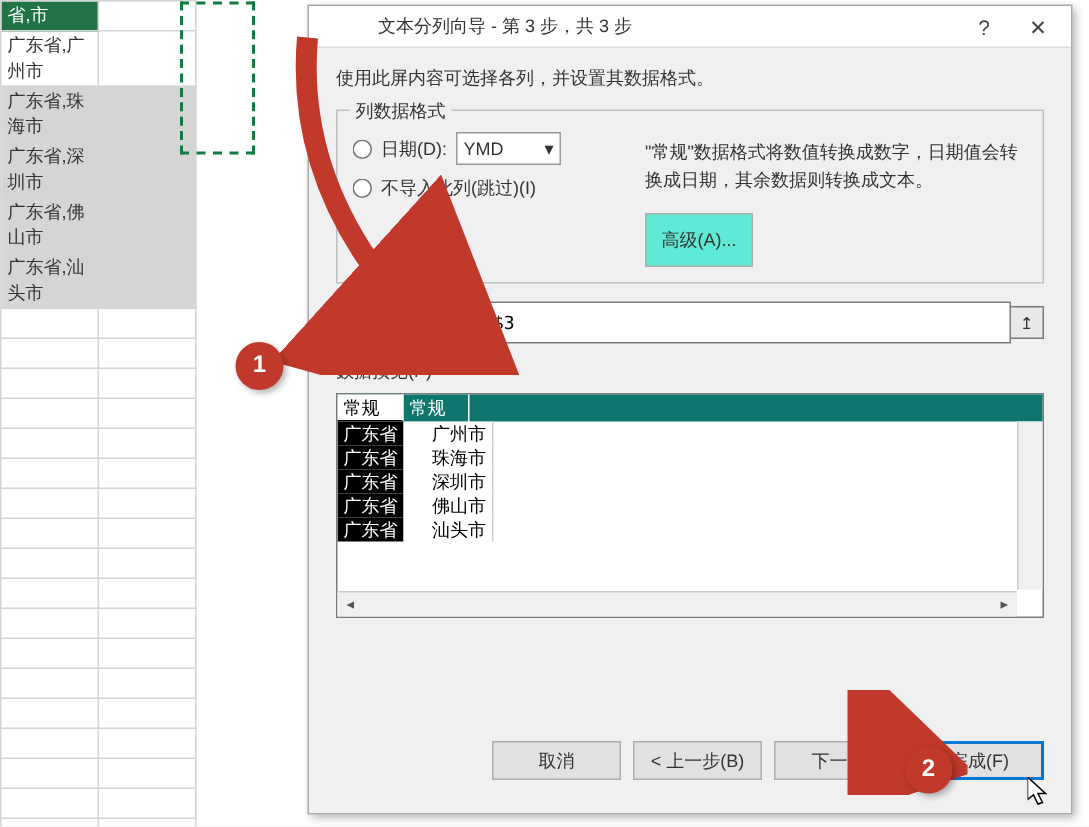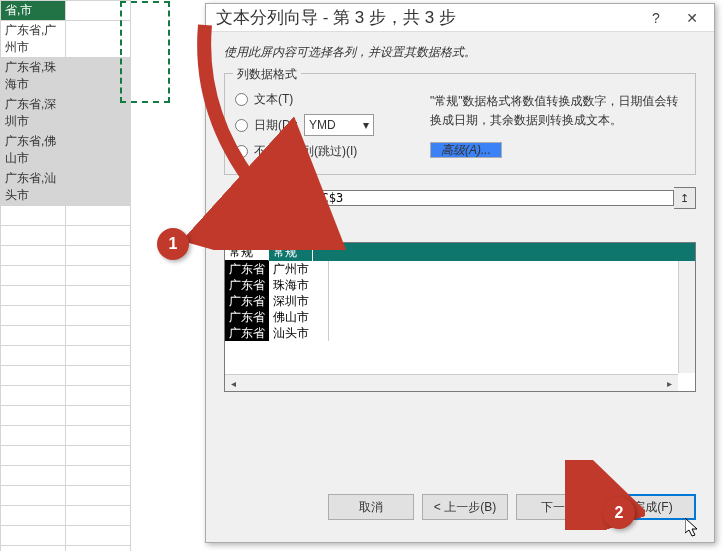--- a/index.html
+++ b/index.html
@@ -5,48 +5,48 @@
   * { box-sizing: border-box; margin: 0; padding: 0; }
   body { font-family: "Microsoft YaHei", SimSun, Arial, sans-serif; font-size: 12px; color: #333; background: #fff; width: 726px; height: 551px; position: relative; overflow: hidden; }
   .worksheet { position: absolute; left: 0; top: 0; width: 200px; }
   .worksheet table { border-collapse: collapse; }
   .worksheet td { border: 1px solid #d4d4d4; width: 65px; height: 20px; padding: 1px 4px; font-size: 12px; vertical-align: middle; }
   .cell-selected { background: #217346 !important; color: #fff; }
   .cells-highlight td { background: #d5d5d5; }
   .copy-marquee { position: absolute; border: 2px dashed #107c41; width: 50px; height: 102px; left: 120px; top: 1px; pointer-events: none; }
   .dialog { position: absolute; left: 205px; top: 3px; width: 510px; height: 540px; background: #f0f0f0; border: 1px solid #aaa; box-shadow: 2px 2px 6px rgba(0,0,0,0.3); }
   .titlebar { height: 28px; border-bottom: 1px solid #ddd; display: flex; align-items: center; padding: 0 4px 0 10px; background: #fff; }
-  .titlebar-title { flex: 1; font-size: 17px; }
+  .titlebar-title { flex: 1; font-size: 12px; margin-left: 36px; }
   .titlebar-icons { display: flex; }
   .titlebar-btn { width: 36px; height: 24px; display: flex; align-items: center; justify-content: center; font-size: 14px; color: #444; }
   .dialog-body { padding: 12px 18px 8px 18px; position: relative; height: calc(100% - 28px); }
-  .instruction { font-size: 12px; margin-bottom: 12px; font-style: italic; }
+  .instruction { font-size: 12px; margin-bottom: 12px; }
   .fieldset { position: relative; border: 1px solid #c0c0c0; padding: 12px 10px 10px 10px; margin-bottom: 10px; display: flex; align-items: flex-start; }
   .fieldset-legend { position: absolute; top: -8px; left: 8px; background: #f0f0f0; padding: 0 4px; font-size: 12px; }
   .radio-group { width: 195px; }
   .radio-row { display: flex; align-items: center; height: 26px; font-size: 12px; }
   .radio-row input[type=radio] { margin-right: 6px; }
   .ymd-select { width: 70px; height: 22px; font-size: 12px; margin-left: 6px; border: 1px solid #999; background: #fff; display: inline-flex; align-items: center; justify-content: space-between; padding: 0 4px; gap: 16px; }
   .note-block { flex: 1; font-size: 12px; padding-top: 6px; }
   .note-text { line-height: 1.6; }
-  .adv-btn { margin-top: 12px; width: 72px; height: 16px; background: #3b82f6; border: 1px solid #adadad; font-size: 12px; display: flex; align-items: center; justify-content: center; font-style: italic; }
+  .adv-btn { margin-top: 12px; width: 72px; height: 36px; background: #5eead4; border: 1px solid #adadad; font-size: 12px; display: flex; align-items: center; justify-content: center; }
   .target-row { display: flex; align-items: center; margin: 12px 0 10px 0; }
   .target-label { width: 76px; font-size: 12px; }
-  .target-input { flex: 1; height: 16px; border: 1px solid #7a7a7a; padding: 0 6px; font-size: 12px; font-family: Consolas, monospace; }
+  .target-input { flex: 1; height: 28px; border: 1px solid #7a7a7a; padding: 0 6px; font-size: 12px; font-family: Consolas, monospace; }
   .collapse-btn { width: 22px; height: 22px; border: 1px solid #7a7a7a; border-left: none; display: flex; align-items: center; justify-content: center; font-size: 11px; background: #e9e9e9; }
   .preview-label { font-size: 12px; margin: 10px 0 6px 0; }
   .preview-box { border: 1px solid #7a7a7a; height: 150px; background: #fff; position: relative; display: flex; flex-direction: column; }
   .preview-headers { display: flex; background: #0f766e; color: #fff; height: 18px; }
   .preview-headers div { padding: 1px 4px; font-size: 12px; border-right: 1px solid #fff; }
   .ph0 { width: 44px; background: #fff; color: #000; border-bottom: 1px solid #000; }
   .ph1 { width: 44px; }
   .preview-rows { flex: 1; overflow: hidden; display: flex; flex-direction: column; }
   .preview-row { display: flex; height: 16px; font-size: 12px; }
   .preview-row .pc0 { width: 44px; background: #000; color: #fff; padding: 0 4px; }
-  .preview-row .pc1 { width: 60px; background: #fff; color: #000; border-right: 1px solid #ccc; padding: 0 4px; }
+  .preview-row .pc1 { width: 60px; background: #fff; color: #000; border-right: 1px solid #ccc; padding: 0 4px; text-align: right; }
   .preview-vscroll { position: absolute; right: 0; top: 18px; bottom: 18px; width: 17px; background: #f0f0f0; border-left: 1px solid #ccc; }
   .preview-hscroll { position: absolute; left: 0; right: 17px; bottom: 0; height: 17px; background: #f0f0f0; border-top: 1px solid #ccc; display: flex; align-items: center; }
   .scroll-arrow { width: 17px; height: 17px; display: flex; align-items: center; justify-content: center; font-size: 10px; color: #555; }
   .button-row { position: absolute; bottom: 22px; right: 18px; display: flex; gap: 8px; }
   .btn { width: 86px; height: 26px; background: #e1e1e1; border: 1px solid #adadad; font-size: 12px; display: flex; align-items: center; justify-content: center; }
   .btn-primary { border: 2px solid #0078d7; }
   .annotation-arrow { position: absolute; pointer-events: none; }
   .badge { width: 32px; height: 32px; border-radius: 50%; background: #c0392b; color: #fff; display: flex; align-items: center; justify-content: center; font-size: 16px; font-weight: bold; position: absolute; box-shadow: 2px 2px 4px rgba(0,0,0,0.3); }
   .cursor { position: absolute; width: 16px; height: 20px; pointer-events: none; }
 </style>
@@ -167,24 +167,20 @@
     </div>
   </div>
   <div class="dialog-body">
     <div class="instruction">使用此屏内容可选择各列，并设置其数据格式。</div>
 
     <div class="fieldset">
       <div class="fieldset-legend">列数据格式</div>
       <div class="radio-group">
         <label class="radio-row">
           <input type="radio" name="fmt" style="">
-          <span>文本(T)</span>
-        </label>
-        <label class="radio-row">
-          <input type="radio" name="fmt" style="">
           <span>日期(D):</span>
           <span class="ymd-select">
             <span>YMD</span>
             <span>▾</span>
           </span>
         </label>
         <label class="radio-row">
           <input type="radio" name="fmt" style="">
           <span>不导入此列(跳过)(I)</span>
         </label>

